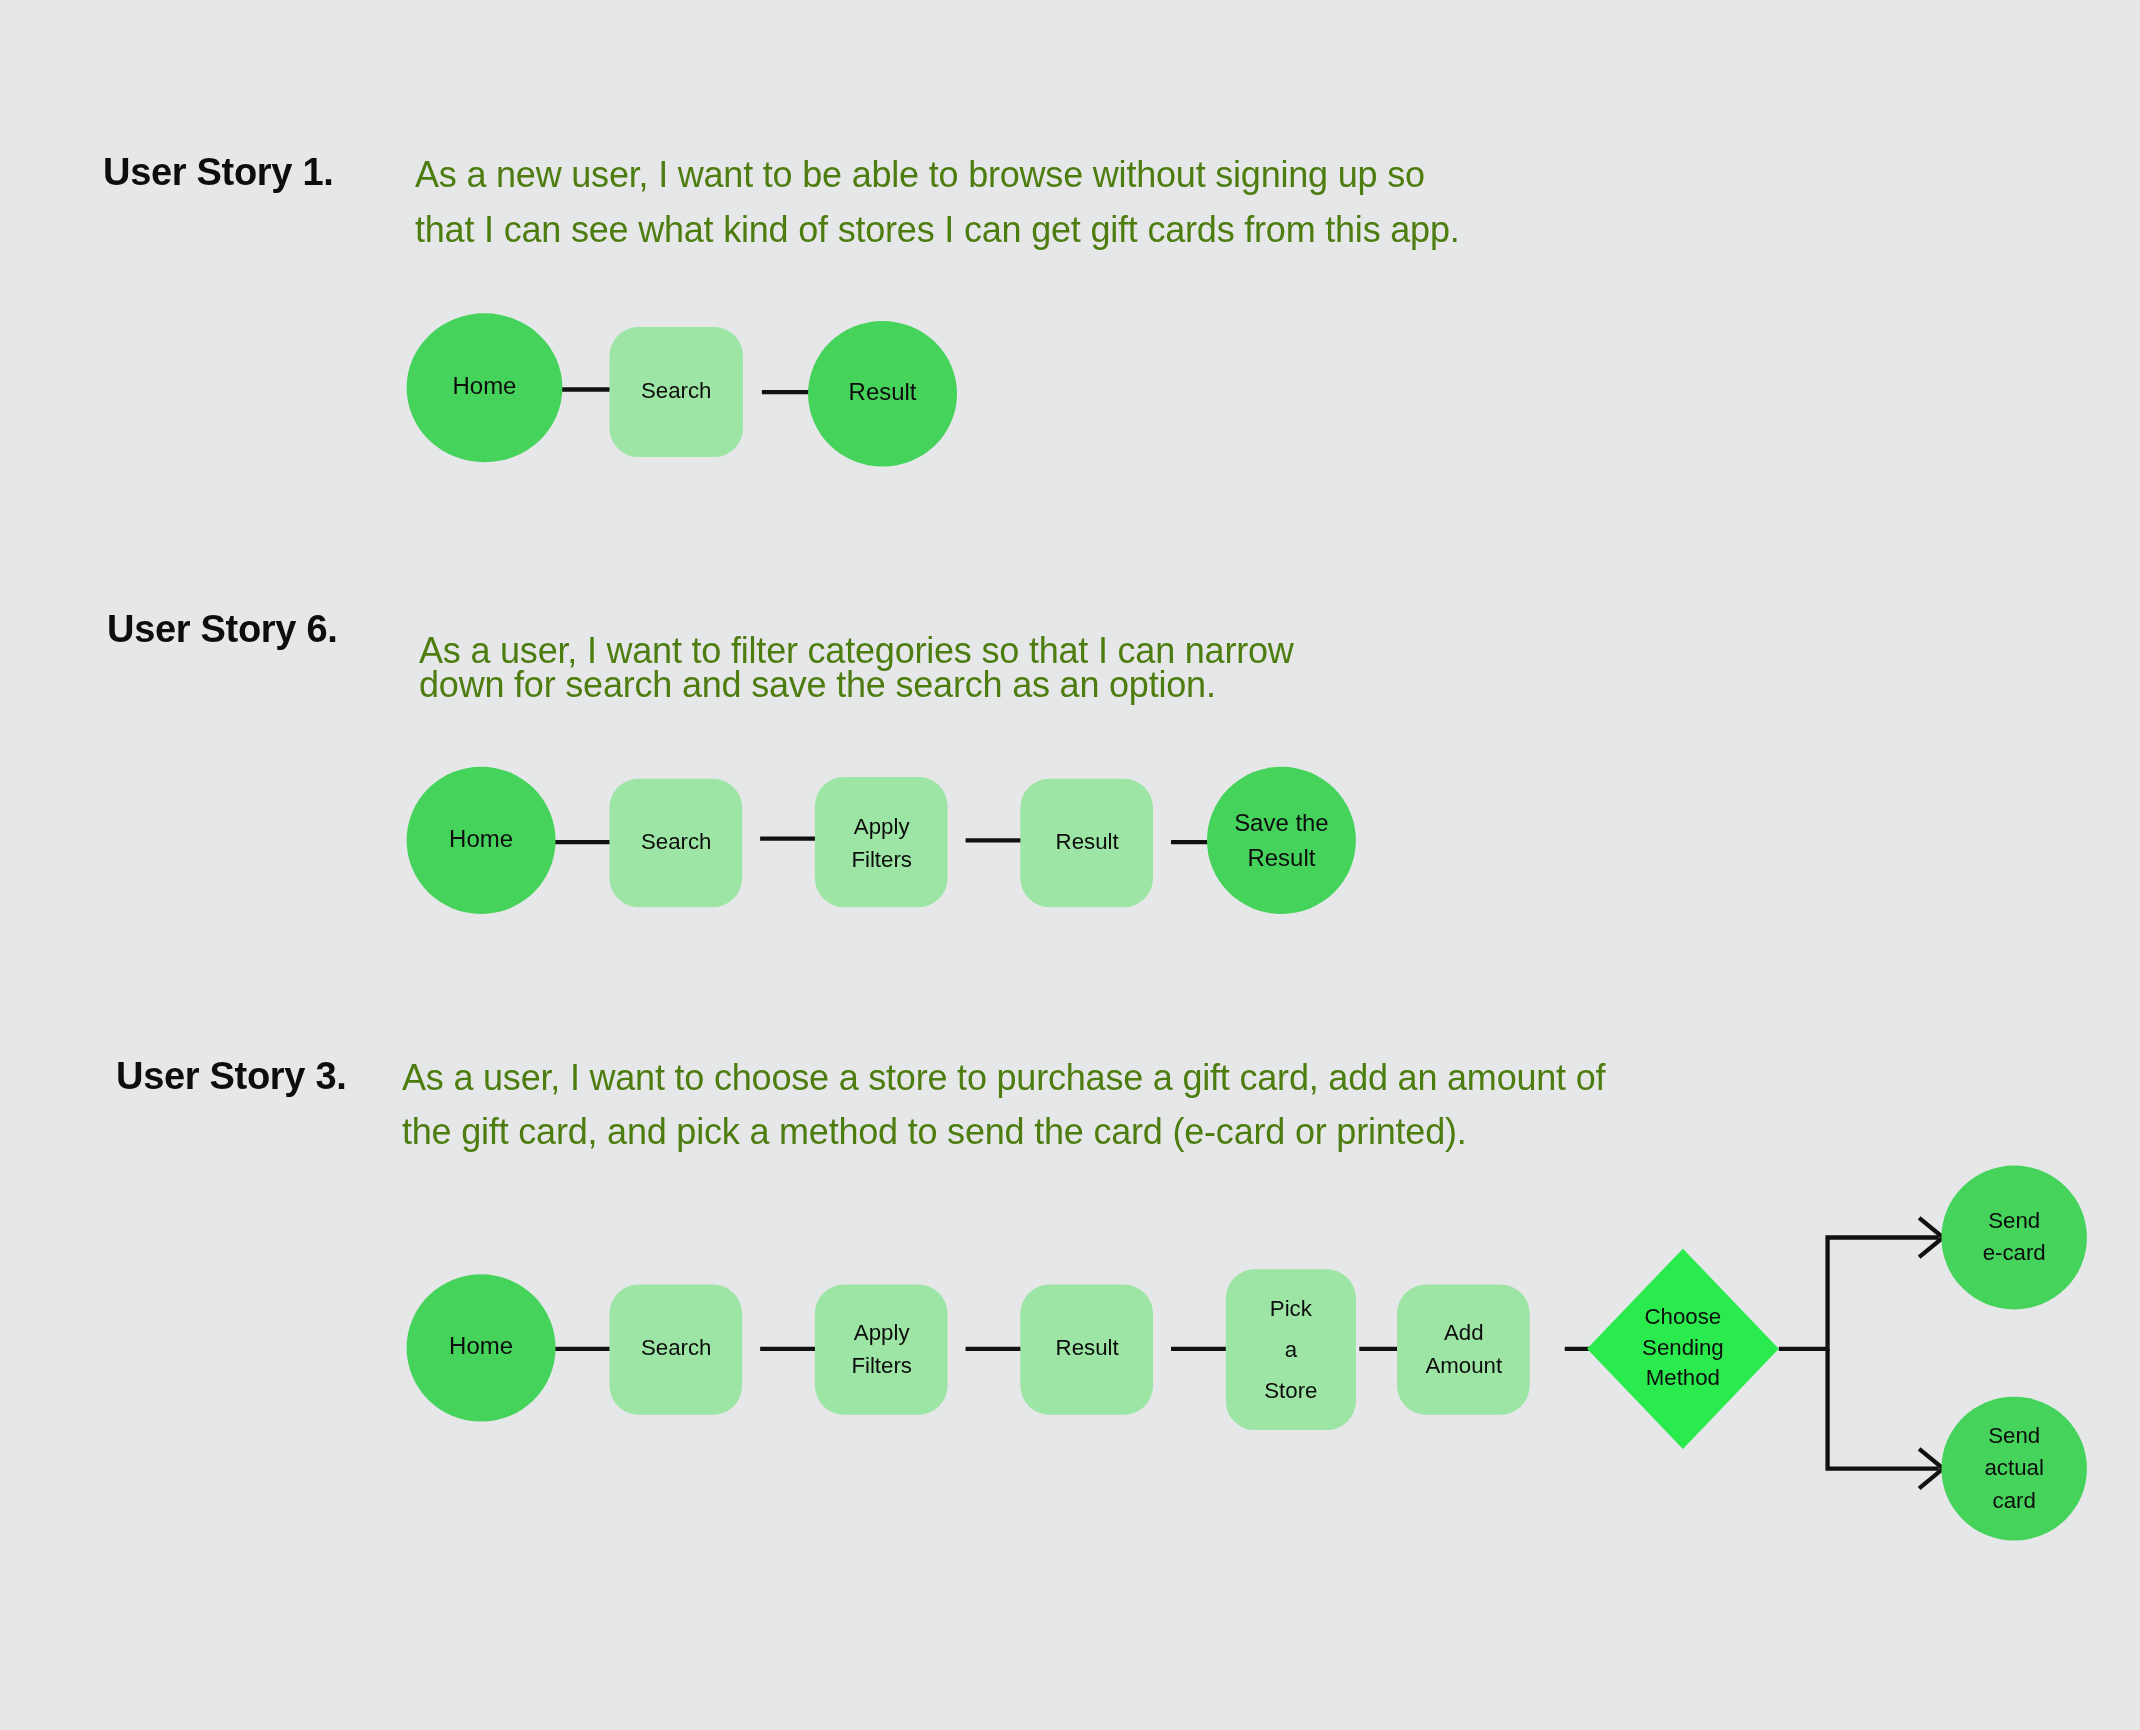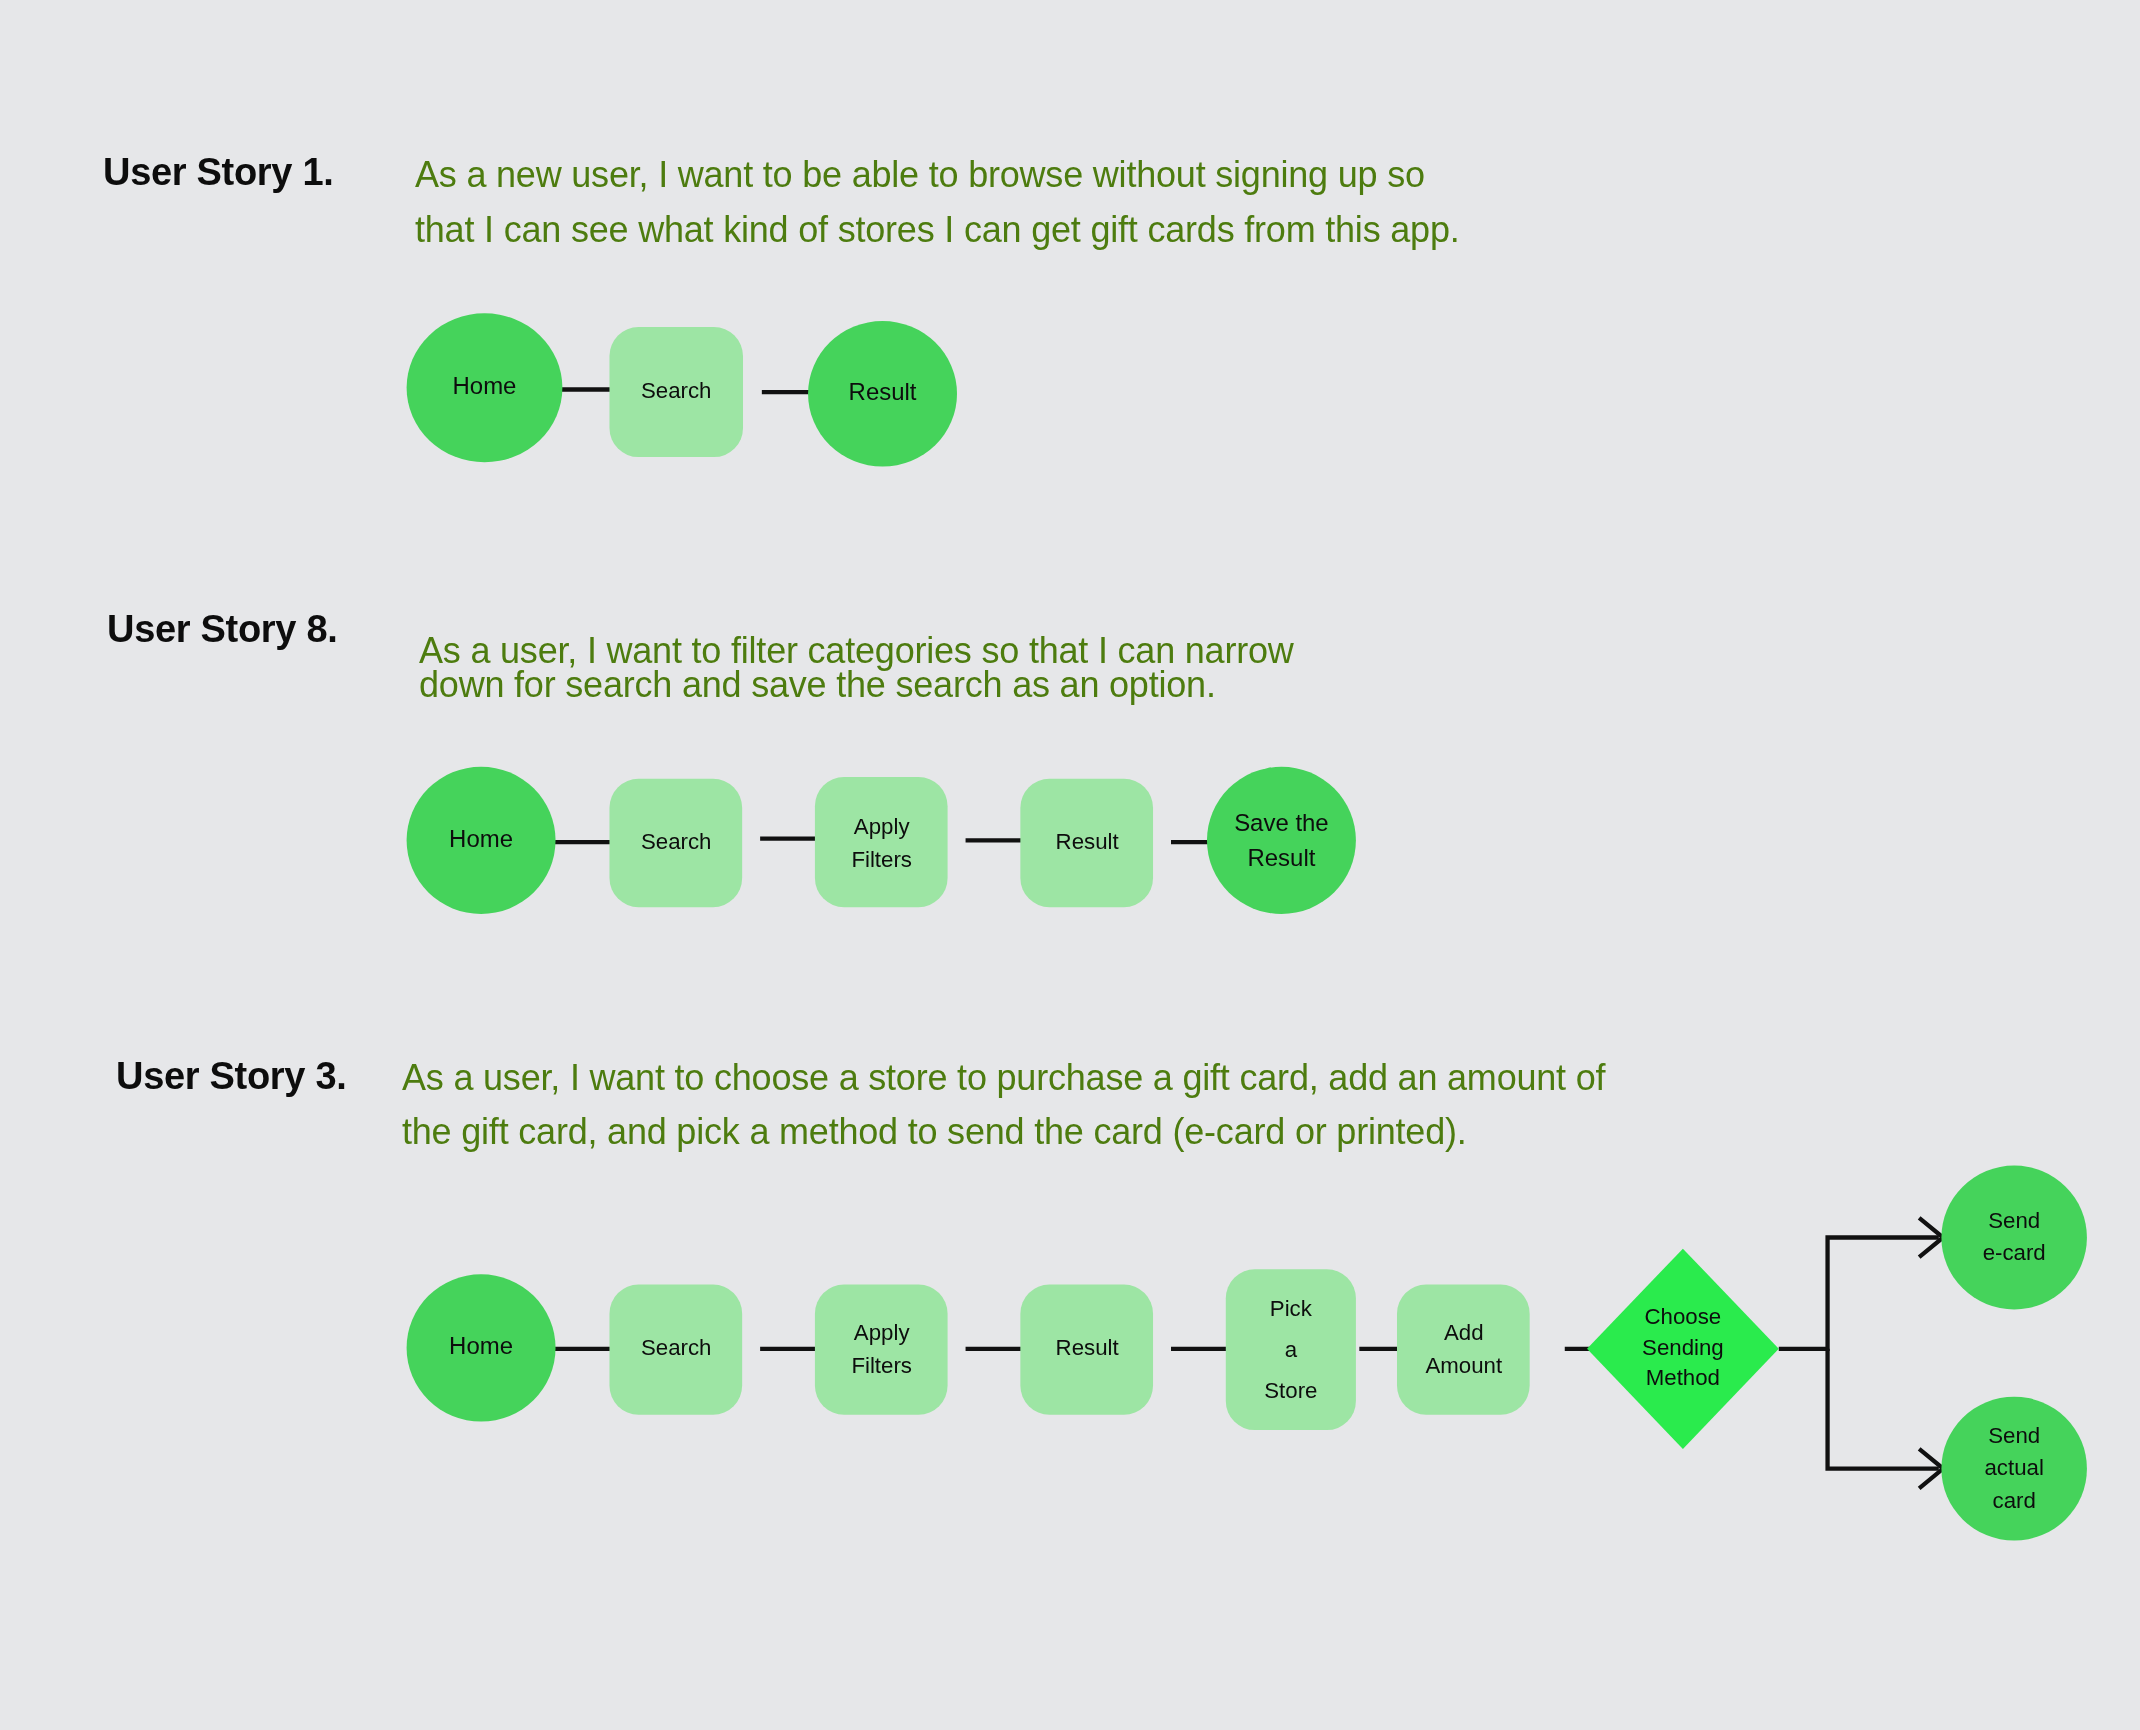--- a/index.html
+++ b/index.html
@@ -99,21 +99,21 @@
       </g>
 
       <g>
         <ellipse cx="1031" cy="120" rx="87" ry="85" fill="#45d35b"></ellipse>
         <text class="node-label lg" x="1031" y="120">Result</text>
       </g>
     </svg>
   </div>
 
   <div class="story">
-    <div class="story-label" style="left:107px; top:608px;">User Story 8.</div>
+    <div class="story-label" style="left:107px; top:608px;">User Story 6.</div>
     <div class="story-text" style="left:419px; top:602px;margin-top:21px;">As a user, I want to filter categories so that I can narrow</div>
     <div class="story-text" style="left:419px; top:657px;">down for search and save the search as an option.</div>
 
     <svg class="flow-svg" style="top:753px;" width="2140" height="197" viewBox="0 0 2500 230">
 
       <g>
         <path class="connector" d="M 645 104 L 765 104"></path>
         <path class="arrowhead" d="M 742 81 L 770 104 L 742 127"></path>
       </g>
       <g>

